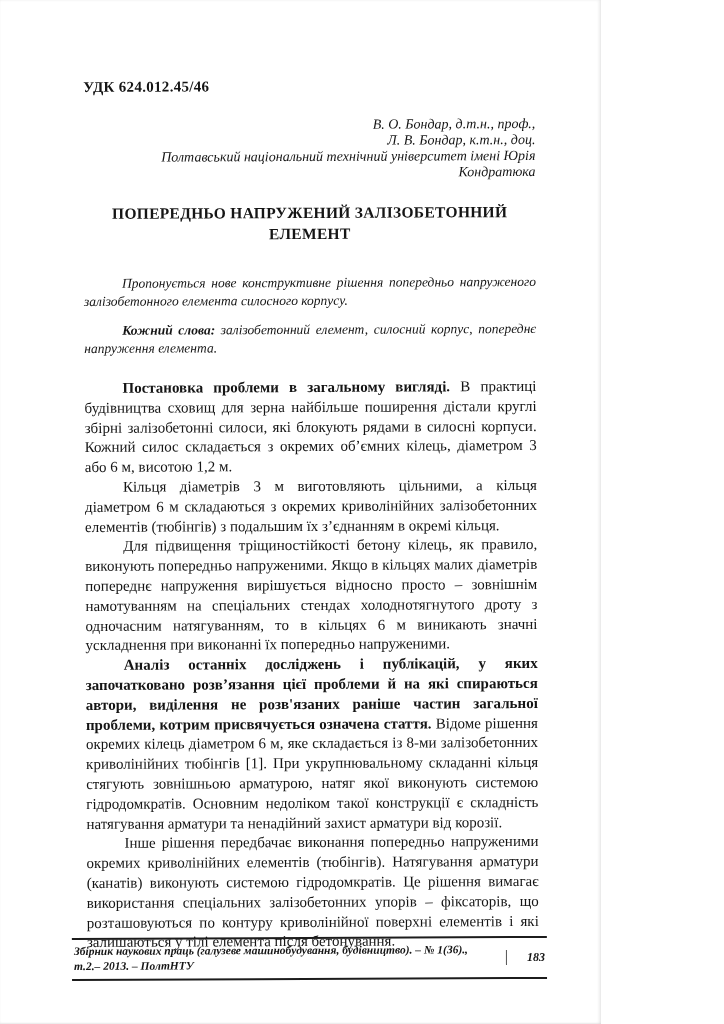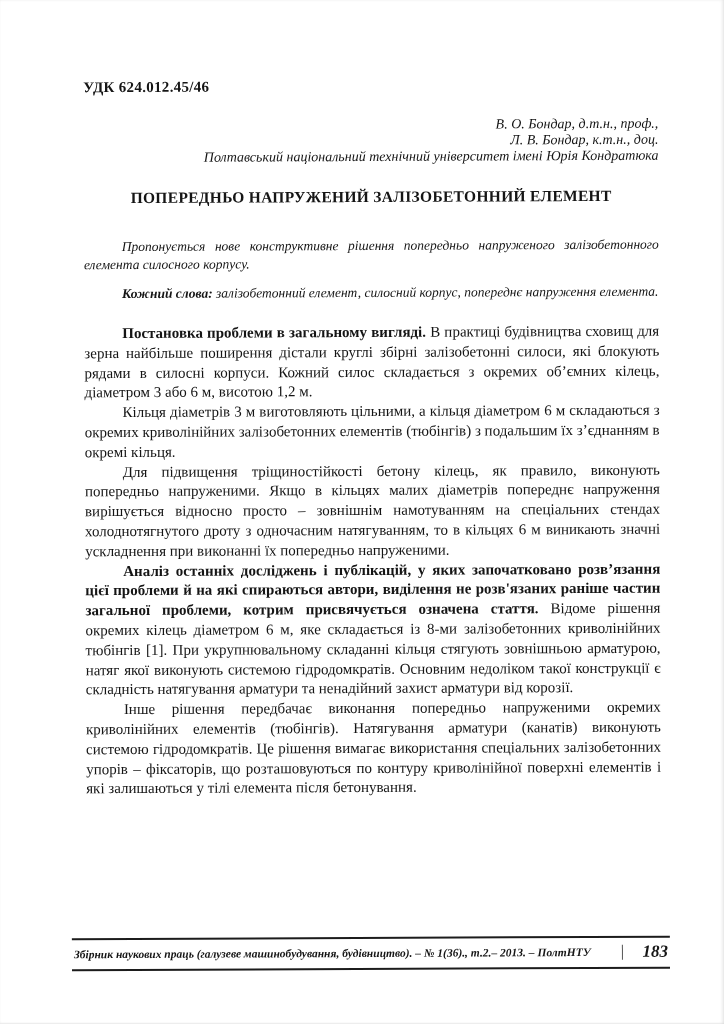--- a/index.html
+++ b/index.html
@@ -2,27 +2,28 @@
 <html><head>
 <meta charset="utf-8">
 <style>
   html, body {
     margin: 0;
     padding: 0;
     background: #ffffff;
   }
   .sheet {
     position: relative;
-    width: 724px;
+    width: 577px;
     height: 1024px;
     background: #ffffff;
     overflow: hidden;
     font-family: "Liberation Serif", serif;
     color: #151515;
     box-shadow: inset -2px 0 3px rgba(0,0,0,0.08), inset 0 -1px 2px rgba(0,0,0,0.06);
+    padding-left: 24px;
   }
   .sheet-inner {
     position: absolute;
     inset: 0;
     transform: rotate(-0.25deg);
     transform-origin: 50% 50%;
   }
   .content {
     position: absolute;
     left: 85px;
@@ -97,21 +98,21 @@
   }
   .footer-vline {
     width: 1px;
     height: 15px;
     background: #555;
     margin: 0 12px 0 10px;
   }
   .footer-page {
     font-weight: bold;
     font-style: italic;
-    font-size: 17px;
+    font-size: 12px;
     margin-left: 8px;
   }
 </style>
 </head>
 <body>
 
 <div class="sheet">
   <div class="sheet-inner">
     <div class="content">
 

